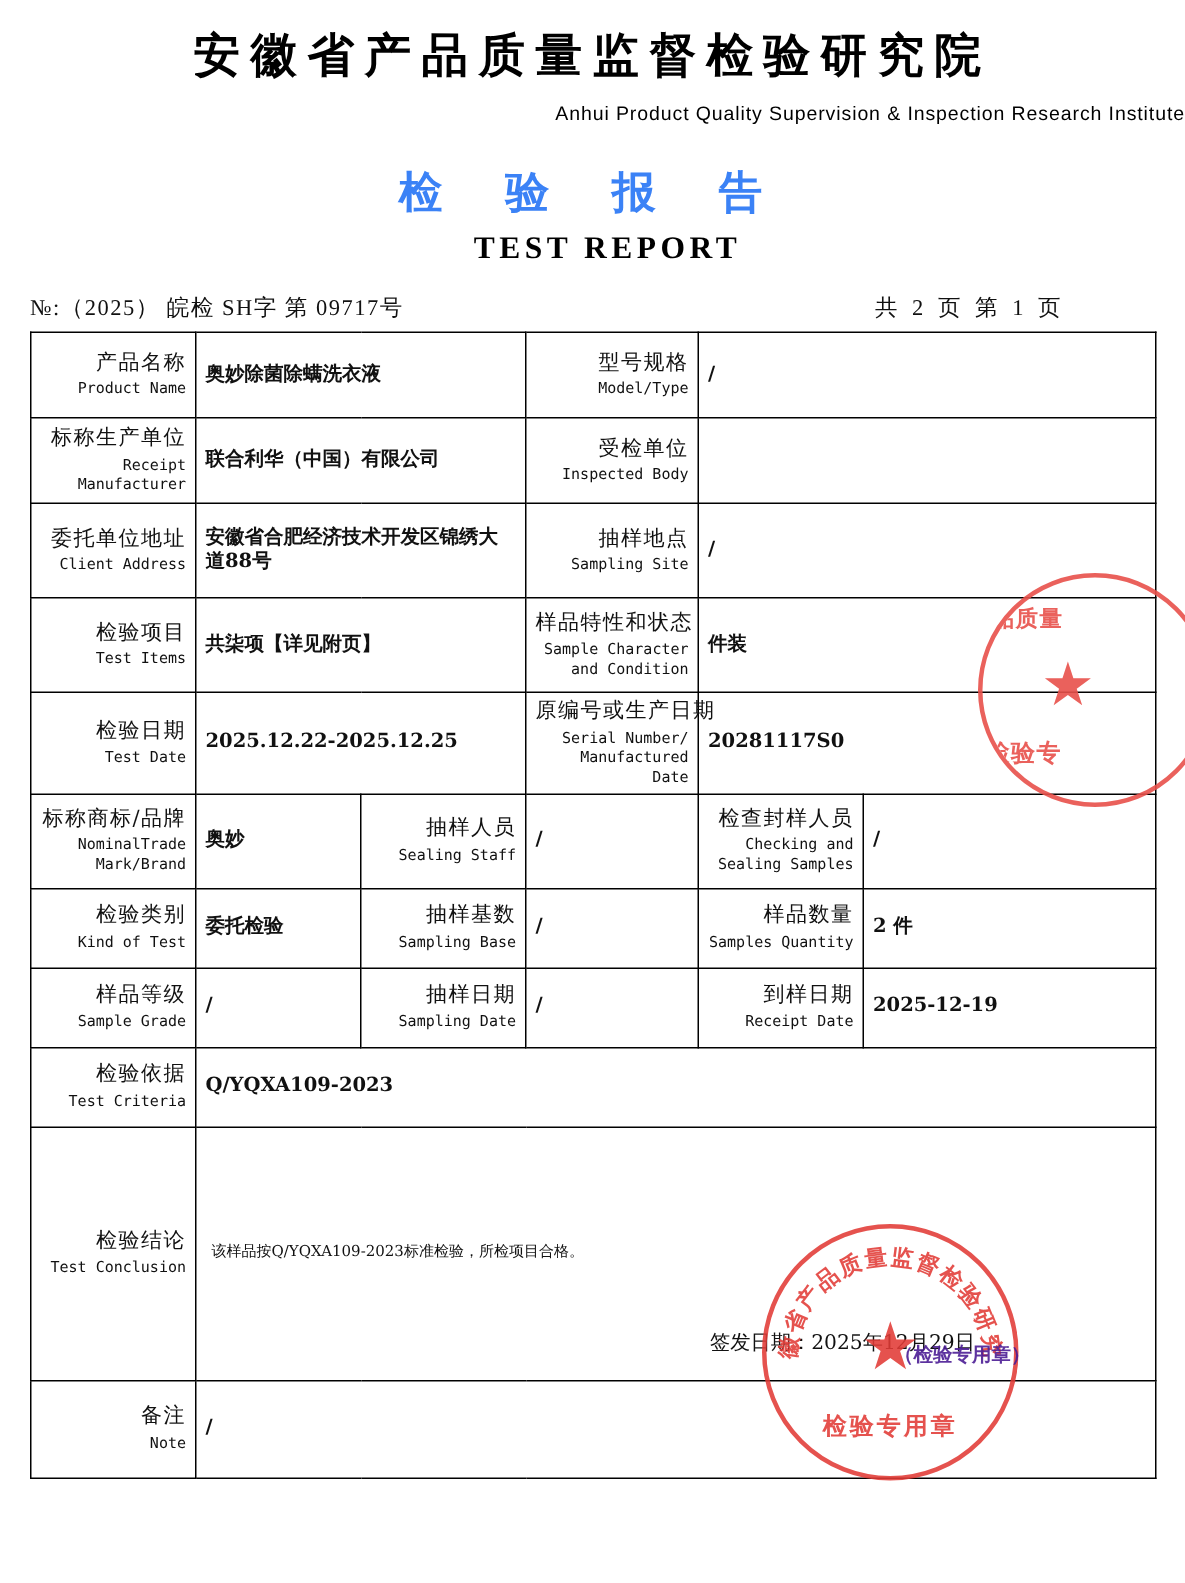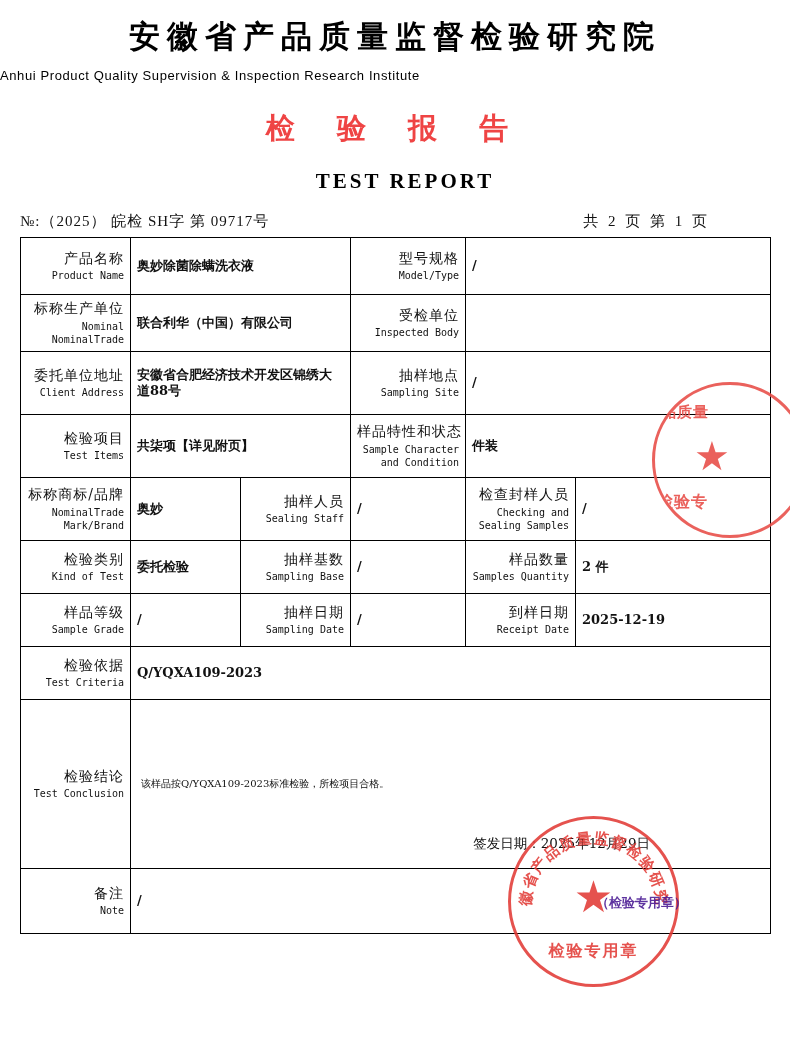--- a/index.html
+++ b/index.html
@@ -27,43 +27,43 @@
   .org-title {
     text-align: center;
     font-family: "DejaVu Serif", "Liberation Serif", serif;
     font-weight: bold;
     font-size: 31px;
     letter-spacing: 7px;
     margin-top: 16px;
     color: #000;
   }
   .org-title-en {
-    text-align: left;
+    text-align: right;
     font-family: "Liberation Sans", sans-serif;
     font-size: 13px;
     letter-spacing: 0.6px;
     margin-top: 10px;
     color: #000;
   }
   .report-title {
     text-align: center;
     font-family: "DejaVu Serif", "Liberation Serif", serif;
     font-weight: bold;
     font-size: 29px;
     letter-spacing: 16px;
     margin-top: 26px;
-    color: #ef4444;
+    color: #3b82f6;
   }
   .report-title-en {
     text-align: center;
     font-family: "Liberation Serif", serif;
     font-weight: bold;
     font-size: 21px;
     letter-spacing: 3px;
-    margin-top: 20px;
+    margin-top: 4px;
     color: #000;
     padding-left: 20px;
   }
 
   
   .meta-row {
     display: flex;
     justify-content: space-between;
     align-items: baseline;
     margin: 18px 20px 6px 20px;
@@ -271,21 +271,21 @@
       <td class="lbl">
         <span class="cn">型号规格</span>
         <span class="en">Model/Type</span>
       </td>
       <td class="val" colspan="2">/</td>
     </tr>
 
     <tr>
       <td class="lbl h-mid">
         <span class="cn">标称生产单位</span>
-        <span class="en">Nominal NominalTrade</span>
+        <span class="en">Receipt Manufacturer</span>
       </td>
       <td class="val" colspan="2">联合利华（中国）有限公司</td>
       <td class="lbl">
         <span class="cn">受检单位</span>
         <span class="en">Inspected Body</span>
       </td>
       <td class="val" colspan="2"></td>
     </tr>
 
 
@@ -308,20 +308,32 @@
         <span class="en">Test Items</span>
       </td>
       <td class="val" colspan="2">共柒项【详见附页】</td>
       <td class="lbl">
         <span class="cn">样品特性和状态</span>
         <span class="en">Sample Character and Condition</span>
       </td>
       <td class="val" colspan="2">件装</td>
     </tr>
 
+    <tr>
+      <td class="lbl h-tall">
+        <span class="cn">检验日期</span>
+        <span class="en">Test Date</span>
+      </td>
+      <td class="val" colspan="2">2025.12.22-2025.12.25</td>
+      <td class="lbl">
+        <span class="cn">原编号或生产日期</span>
+        <span class="en">Serial Number/ Manufactured Date</span>
+      </td>
+      <td class="val" colspan="2">20281117S0</td>
+    </tr>
 
     <tr>
       <td class="lbl h-tall">
         <span class="cn">标称商标/品牌</span>
         <span class="en">NominalTrade Mark/Brand</span>
       </td>
       <td class="val">奥妙</td>
       <td class="lbl">
         <span class="cn">抽样人员</span>
         <span class="en">Sealing Staff</span>

